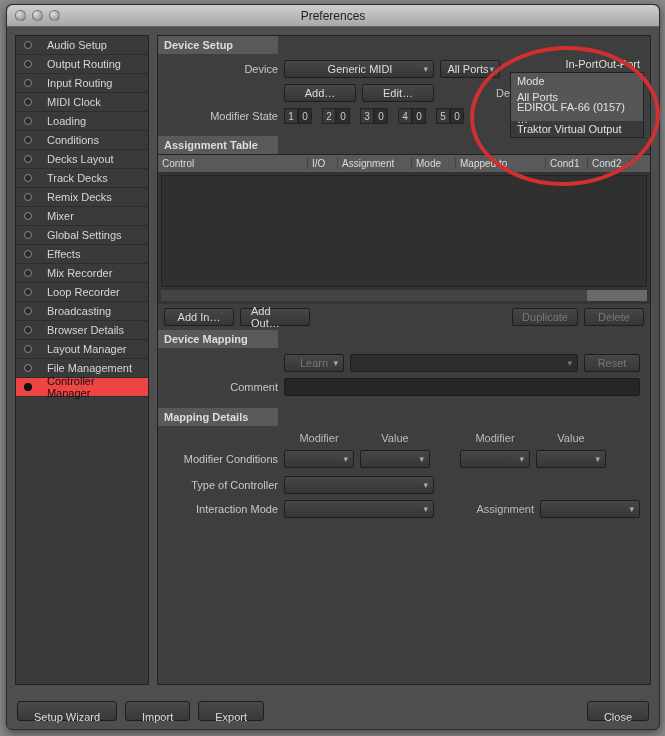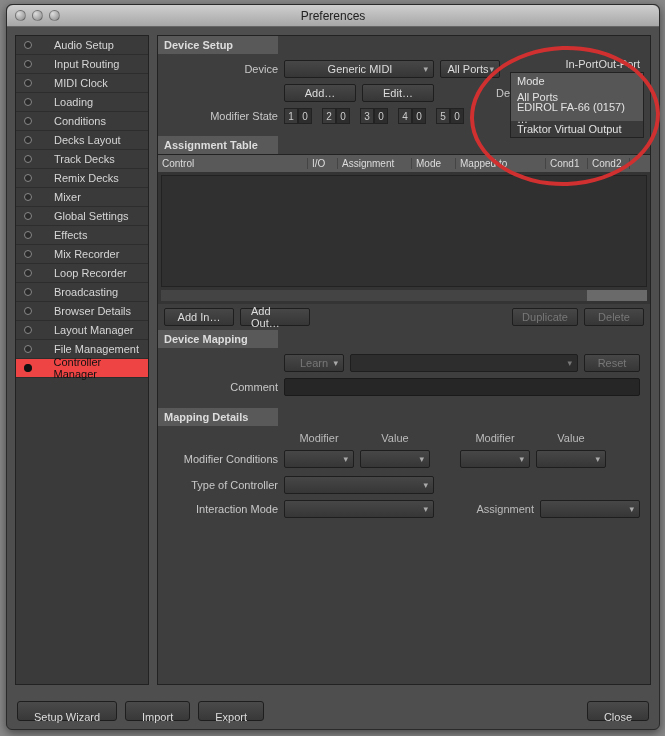--- a/index.html
+++ b/index.html
@@ -53,21 +53,21 @@
   }
   .sidebar {
     width: 160px;
     background: #3a3a3a;
     border: 1px solid #222;
     overflow-y: auto;
   }
   .side-item {
     display: flex;
     align-items: center;
-    gap: 22px;
+    gap: 15px;
     padding: 2px 8px;
     height: 19px;
     color: #d6d6d6;
     cursor: pointer;
     border-bottom: 1px solid #2d2d2d;
   }
   .side-item .dot {
     width: 8px; height: 8px;
     border-radius: 50%;
     border: 1px solid #888;
@@ -293,20 +293,24 @@
     </div>
     <div class="title">Preferences</div>
   </div>
 
   <div class="content">
 
     <div class="sidebar" id="sidebar">
         <div class="side-item">
           <span class="dot"></span>
           <span>Audio Setup</span>
+        </div>
+        <div class="side-item">
+          <span class="dot"></span>
+          <span>Output Routing</span>
         </div>
         <div class="side-item">
           <span class="dot"></span>
           <span>Input Routing</span>
         </div>
         <div class="side-item">
           <span class="dot"></span>
           <span>MIDI Clock</span>
         </div>
         <div class="side-item">

